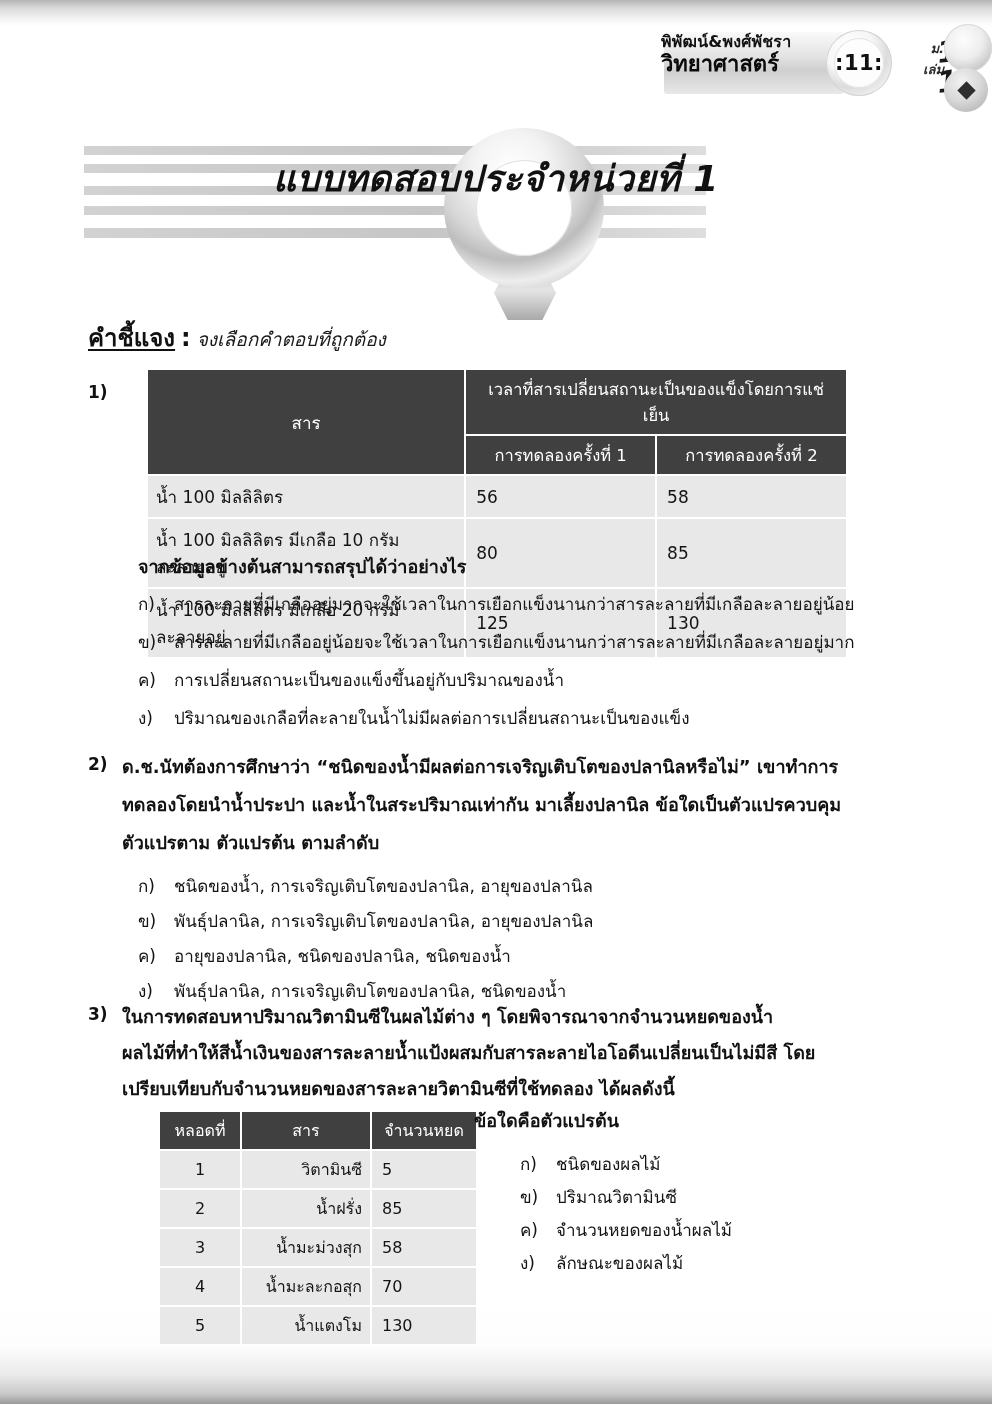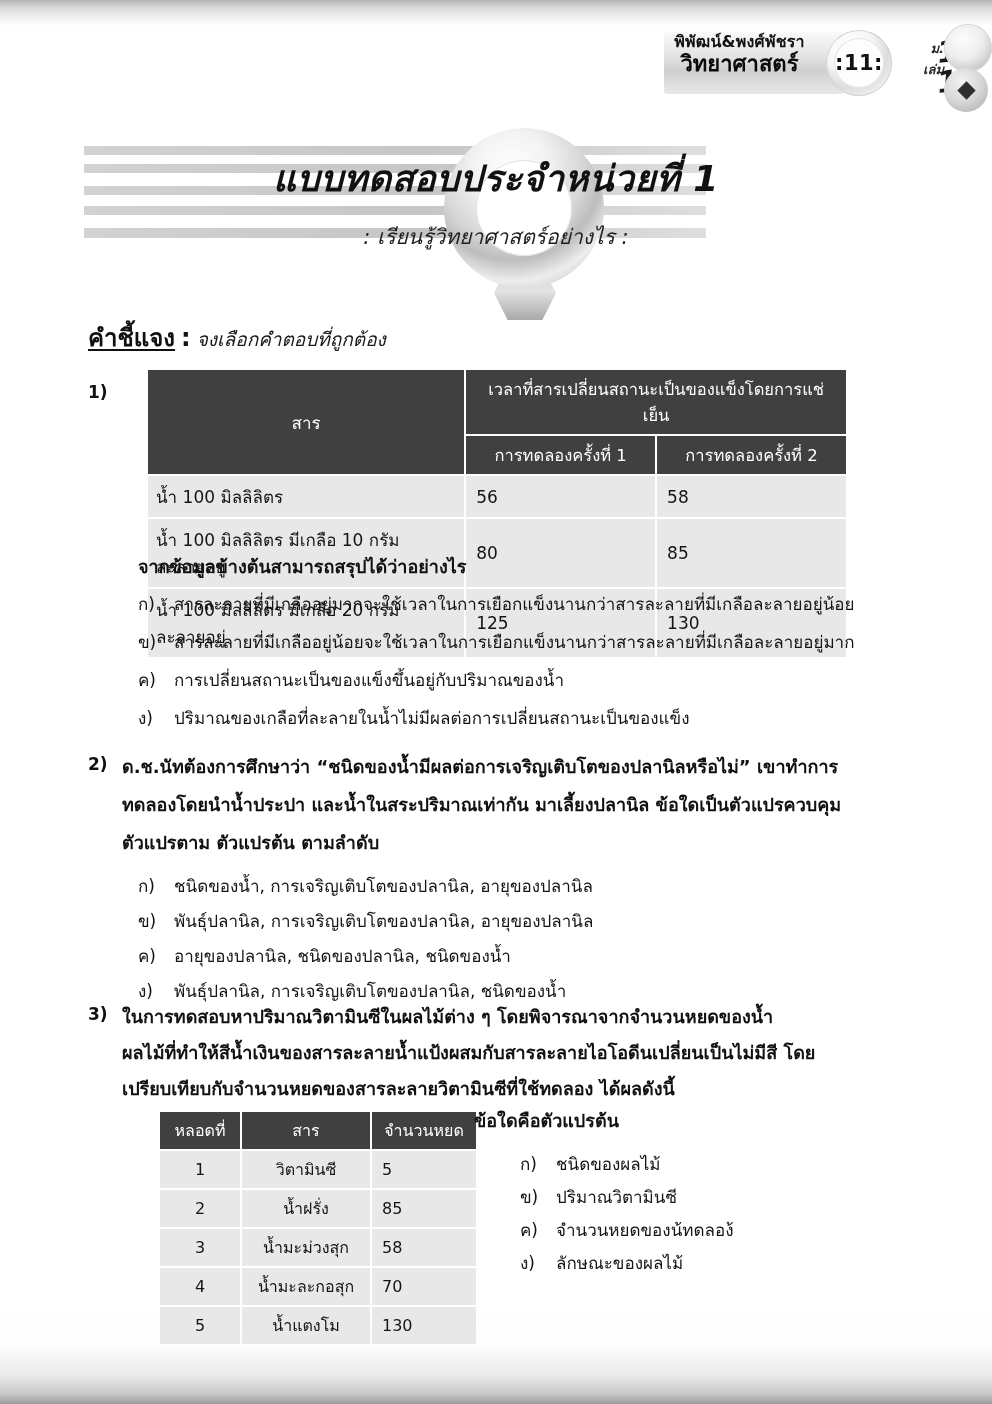--- a/index.html
+++ b/index.html
@@ -24,22 +24,22 @@
   
   .header-badge{
     position:absolute;right:0px;top:22px;height:80px;width:330px;
   }
   .hdr-bar{
     position:absolute;right:148px;top:10px;width:180px;height:62px;
     background:linear-gradient(to bottom,#fafafa 0%,#e3e3e3 40%,#cfcfcf 62%,#e8e8e8 100%);
     border-radius:3px;
   }
   .hdr-text{
-    position:absolute;right:165px;top:12px;width:175px;
-    text-align:center;line-height:1.05;
+    position:absolute;right:156px;top:12px;width:175px;
+    text-align:left;line-height:1.05;
   }
   .hdr-line1{
     font-size:16px;font-weight:bold;color:#111;letter-spacing:.2px;
     font-family:"DejaVu Sans","Liberation Sans",sans-serif;
   }
   .hdr-line2{
     font-size:22px;font-weight:bold;color:#0a0a0a;margin-top:1px;
   }
   .hdr-circle{
     position:absolute;right:100px;top:8px;width:66px;height:66px;border-radius:50%;
@@ -167,21 +167,21 @@
   #table-substance-freeze th.c-trial{font-size:16.5px;width:186px;}
 
   
   #table-vitamin-c{left:158px;top:1110px;}
   #table-vitamin-c th{font-size:16px;padding:6px 8px;}
   #table-vitamin-c th.t-tube{width:64px;}
   #table-vitamin-c th.t-sub{width:112px;}
   #table-vitamin-c th.t-drop{width:88px;}
   #table-vitamin-c td{font-size:16px;padding:6px 8px;}
   #table-vitamin-c td.t-tube{text-align:center;}
-  #table-vitamin-c td.t-sub{text-align:center;}
+  #table-vitamin-c td.t-sub{text-align:right;}
   #table-vitamin-c td.t-drop{text-align:left;padding-left:10px;}
 </style>
 </head>
 <body>
 
 <div class="page-top-shade"></div>
 <div class="page-bottom-shade"></div>
 
 <div class="header-badge">
   <div class="hdr-bar"></div>
@@ -206,21 +206,20 @@
 
 <div class="title-block">
   <div class="stripe s1"></div>
   <div class="stripe s2"></div>
   <div class="stripe s3"></div>
   <div class="stripe s4"></div>
   <div class="stripe s5"></div>
   <div class="title-hex"></div>
   <div class="title-ring"></div>
   <div class="title-main">แบบทดสอบประจำหน่วยที่  1</div>
-  <div class="title-sub">: เรียนรู้วิทยาศาสตร์อย่างไร :</div>
 </div>
 
 <div class="instruction">
   <span class="instr-label">คำชี้แจง</span>
   <span class="instr-colon">:</span>
   <span class="instr-text">จงเลือกคำตอบที่ถูกต้อง</span>
 </div>
 
 <div class="qnum" style="left:88px;top:382px;">1)</div>
 
@@ -342,18 +341,18 @@
 <div class="opt" style="left:520px;top:1152px;">
   <span class="opt-letter">ก)</span>
   <span class="opt-text">ชนิดของผลไม้</span>
 </div>
 <div class="opt" style="left:520px;top:1185px;">
   <span class="opt-letter">ข)</span>
   <span class="opt-text">ปริมาณวิตามินซี</span>
 </div>
 <div class="opt" style="left:520px;top:1218px;">
   <span class="opt-letter">ค)</span>
-  <span class="opt-text">จำนวนหยดของน้ทดลอง้</span>
+  <span class="opt-text">จำนวนหยดของน้ำผลไม้</span>
 </div>
 <div class="opt" style="left:520px;top:1251px;">
   <span class="opt-letter">ง)</span>
   <span class="opt-text">ลักษณะของผลไม้</span>
 </div>
 
 </body></html>

